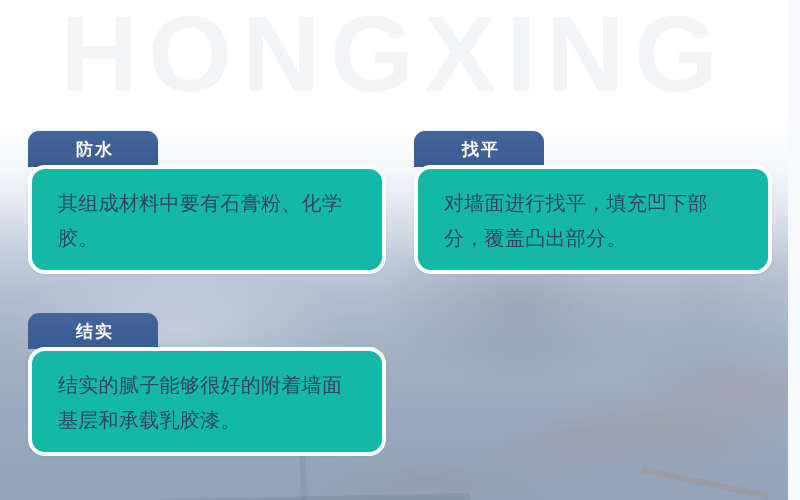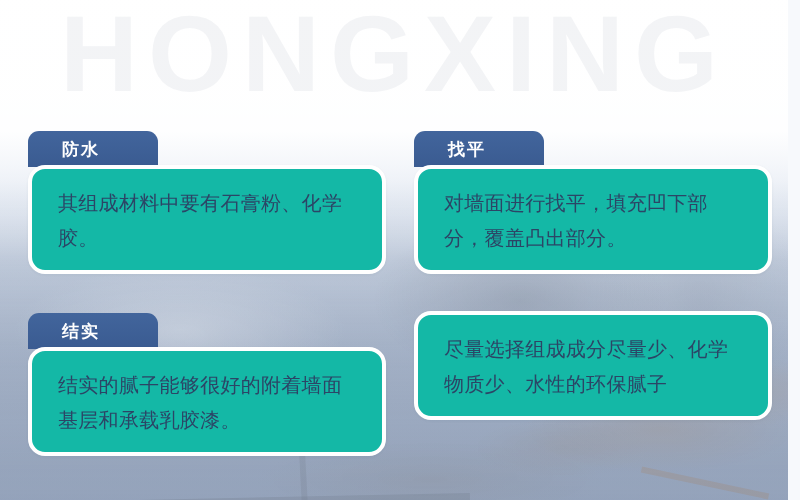--- a/index.html
+++ b/index.html
@@ -76,21 +76,21 @@
     display:grid;grid-template-columns:358px 358px;
     column-gap:28px;row-gap:39px;
   }
   .card{position:relative;}
   .tab{
     position:relative;z-index:2;
     width:130px;height:36px;
     background:linear-gradient(180deg,#42659c 0%,#3a5b91 100%);
     border-radius:11px 11px 0 0;
     display:flex;align-items:center;
-    box-sizing:border-box;padding-left:34px;
+    box-sizing:border-box;padding-left:48px;
     color:#ffffff;font-size:17px;font-weight:700;letter-spacing:2px;
     font-family:"DejaVu Sans","Liberation Sans",sans-serif;
   }
   .body{
     position:relative;z-index:3;margin-top:-2px;
     width:358px;height:109px;box-sizing:border-box;
     background:#14b8a6;
     border:4px solid #ffffff;
     border-radius:17px;
     padding:17px 22px 0 26px;
@@ -130,17 +130,16 @@
       <div class="tab">找平</div>
       <div class="body">对墙面进行找平，填充凹下部分，覆盖凸出部分。</div>
     </div>
 
     <div class="card">
       <div class="tab">结实</div>
       <div class="body">结实的腻子能够很好的附着墙面基层和承载乳胶漆。</div>
     </div>
 
     <div class="card">
-      <div class="body">尽量选择组成成分尽量少、化学物质少、水性的环保腻子</div>
     </div>
 
   </div>
 </div>
 
 </body></html>

